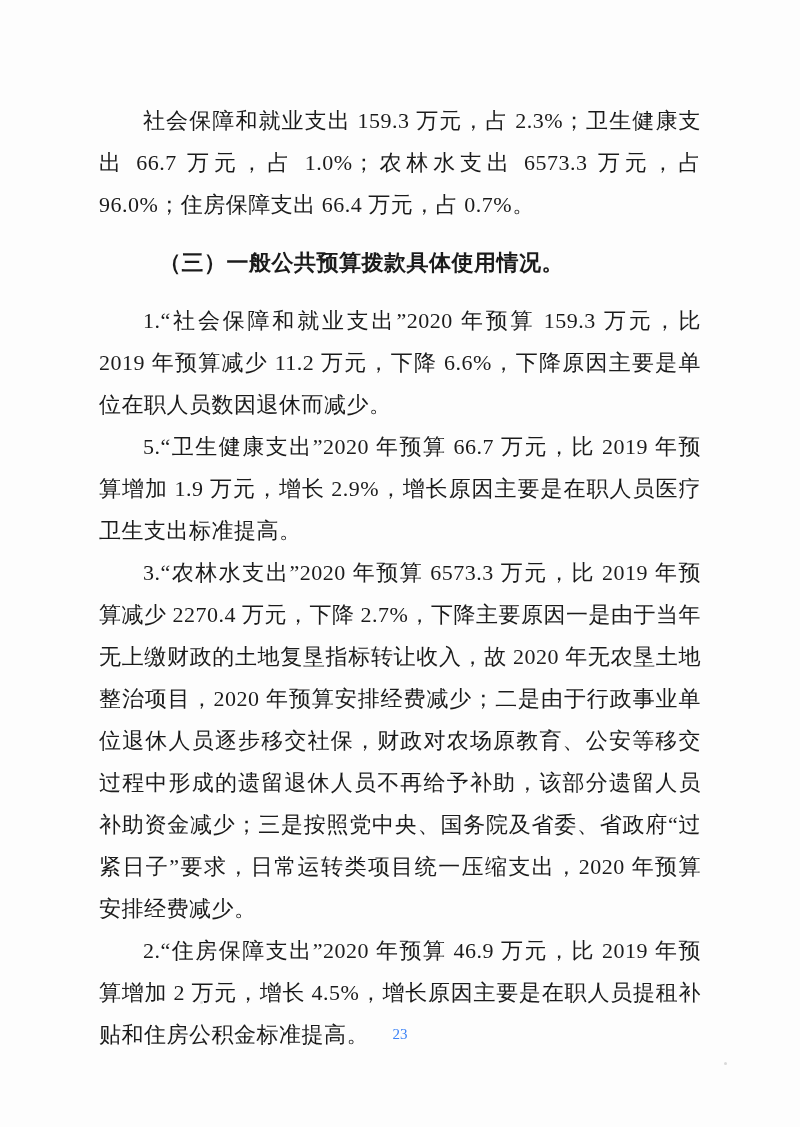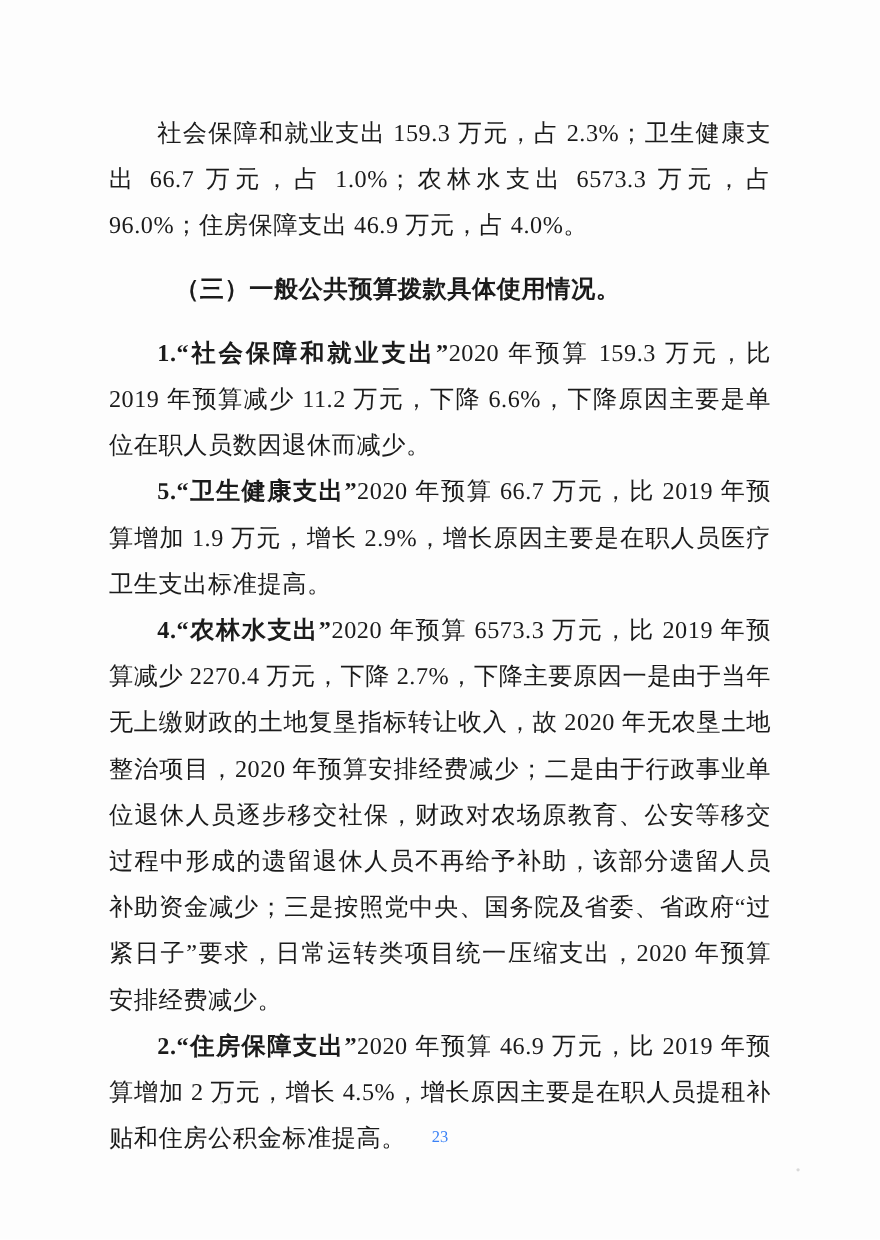--- a/index.html
+++ b/index.html
@@ -30,21 +30,21 @@
   .para {
     margin: 0;
     text-indent: 2em;
   }
   .heading {
     margin: 16px;
     text-indent: 2em;
     font-weight: bold;
   }
   .lead {
-    font-weight: bold;
+    font-weight: normal;
     margin-top: 44px;
   }
   .page-number {
     position: absolute;
     left: 0;
     top: 1024px;
     width: 100%;
     text-align: center;
     font-size: 15px;
     line-height: 20px;
@@ -60,29 +60,29 @@
   }
   .speck-a { left: 200px; top: 1001px; }
   .speck-b { left: 724px; top: 1062px; }
 </style>
 </head>
 <body>
 
 <div class="page">
   <div class="content">
 
-    <p class="para">社会保障和就业支出 159.3 万元，占 2.3%；卫生健康支出 66.7 万元，占 1.0%；农林水支出 6573.3 万元，占 96.0%；住房保障支出 46.9 万元，占 4.0%。</p>
+    <p class="para">社会保障和就业支出 159.3 万元，占 2.3%；卫生健康支出 66.7 万元，占 1.0%；农林水支出 6573.3 万元，占 96.0%；住房保障支出 66.4 万元，占 0.7%。</p>
 
     <p class="heading">（三）一般公共预算拨款具体使用情况。</p>
 
     <p class="para"><span class="lead">1.“社会保障和就业支出”</span><span>2020 年预算 159.3 万元，比 2019 年预算减少 11.2 万元，下降 6.6%，下降原因主要是单位在职人员数因退休而减少。</span></p>
 
     <p class="para"><span class="lead">5.“卫生健康支出”</span><span>2020 年预算 66.7 万元，比 2019 年预算增加 1.9 万元，增长 2.9%，增长原因主要是在职人员医疗卫生支出标准提高。</span></p>
 
-    <p class="para"><span class="lead">4.“农林水支出”</span><span>2020 年预算 6573.3 万元，比 2019 年预算减少 2270.4 万元，下降 2.7%，下降主要原因一是由于当年无上缴财政的土地复垦指标转让收入，故 2020 年无农垦土地整治项目，2020 年预算安排经费减少；二是由于行政事业单位退休人员逐步移交社保，财政对农场原教育、公安等移交过程中形成的遗留退休人员不再给予补助，该部分遗留人员补助资金减少；三是按照党中央、国务院及省委、省政府“过紧日子”要求，日常运转类项目统一压缩支出，2020 年预算安排经费减少。</span></p>
+    <p class="para"><span class="lead">3.“农林水支出”</span><span>2020 年预算 6573.3 万元，比 2019 年预算减少 2270.4 万元，下降 2.7%，下降主要原因一是由于当年无上缴财政的土地复垦指标转让收入，故 2020 年无农垦土地整治项目，2020 年预算安排经费减少；二是由于行政事业单位退休人员逐步移交社保，财政对农场原教育、公安等移交过程中形成的遗留退休人员不再给予补助，该部分遗留人员补助资金减少；三是按照党中央、国务院及省委、省政府“过紧日子”要求，日常运转类项目统一压缩支出，2020 年预算安排经费减少。</span></p>
 
     <p class="para"><span class="lead">2.“住房保障支出”</span><span>2020 年预算 46.9 万元，比 2019 年预算增加 2 万元，增长 4.5%，增长原因主要是在职人员提租补贴和住房公积金标准提高。</span></p>
 
   </div>
 
   <div class="speck speck-a"></div>
   <div class="speck speck-b"></div>
 
   <div class="page-number">23</div>
 </div>

